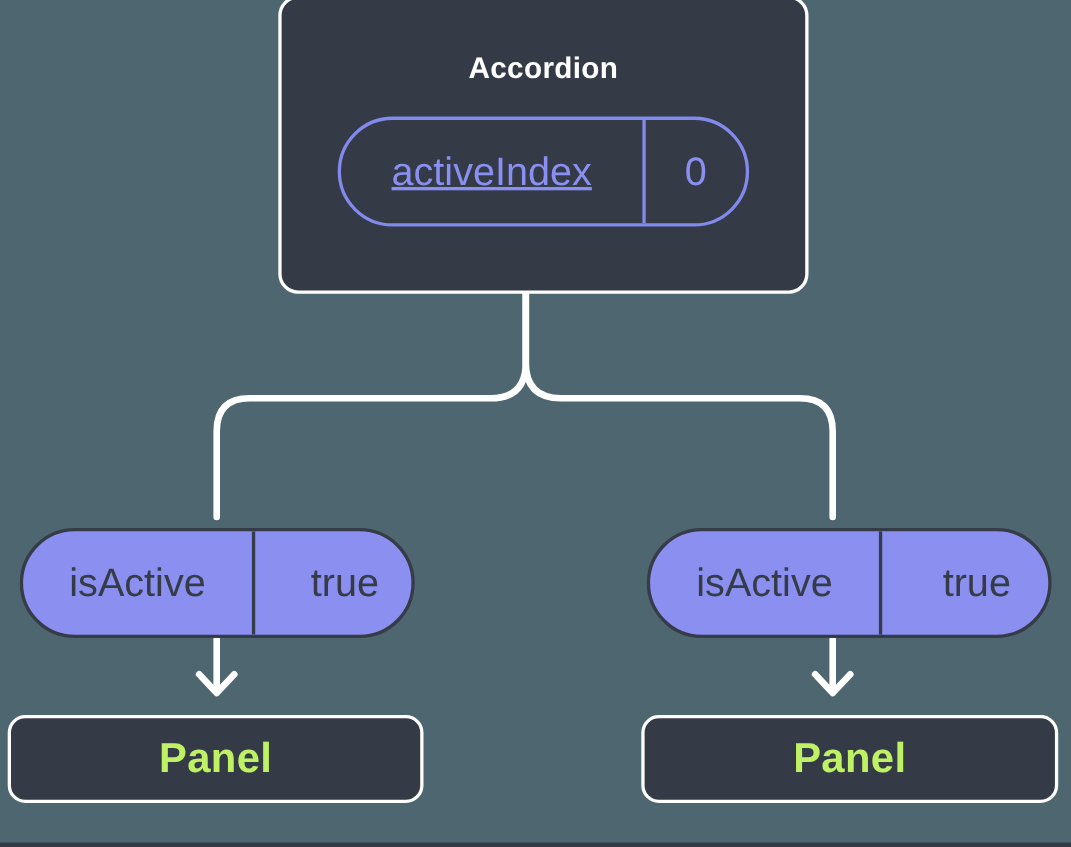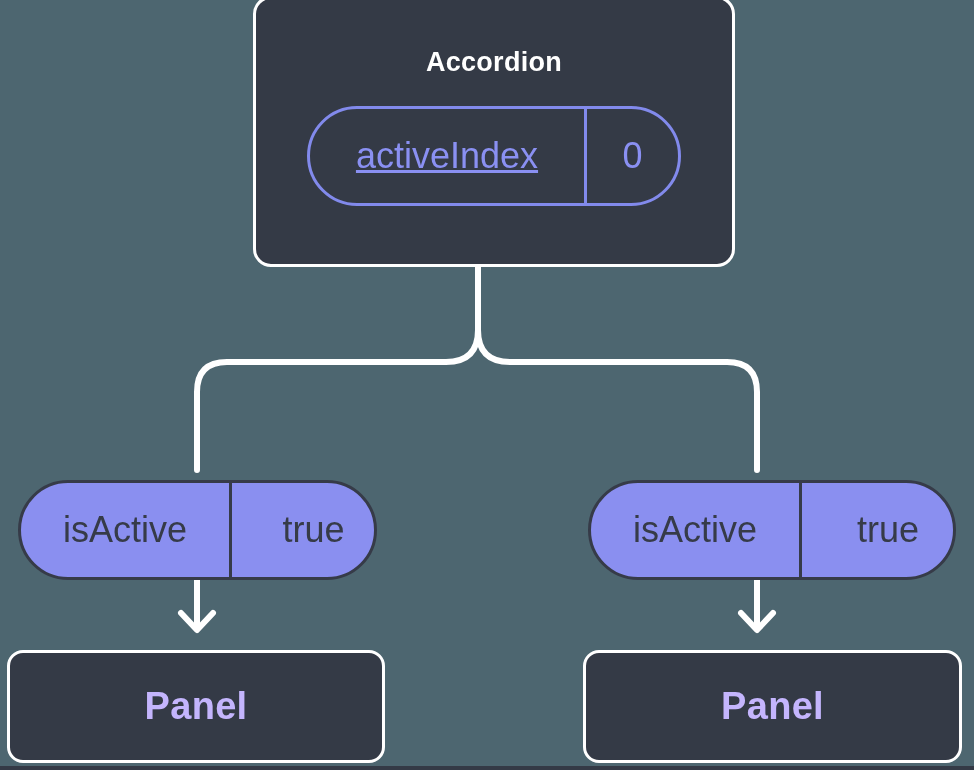--- a/index.html
+++ b/index.html
@@ -108,29 +108,29 @@
     align-items: center;
     justify-content: center;
     padding-left: 21px;
   }
   .prop-pill.left  { left: 18px;  width: 359px; }
   .prop-pill.right { left: 588px; width: 368px; }
   
   .panel-box {
     position: absolute;
     top: 650px;
-    height: 113px;
+    height: 80px;
     background: #343a46;
     border: 3px solid #ffffff;
     border-radius: 16px;
     box-sizing: border-box;
     display: flex;
     align-items: center;
     justify-content: center;
-    color: #c4b5fd;
+    color: #bef264;
     font-size: 38px;
     font-weight: 600;
     letter-spacing: 0.3px;
   }
   .panel-box.left  { left: 7px;   width: 378px; }
   .panel-box.right { left: 583px; width: 379px; }
   .bottom-strip {
     position: absolute;
     left: 0;
     top: 766px;

